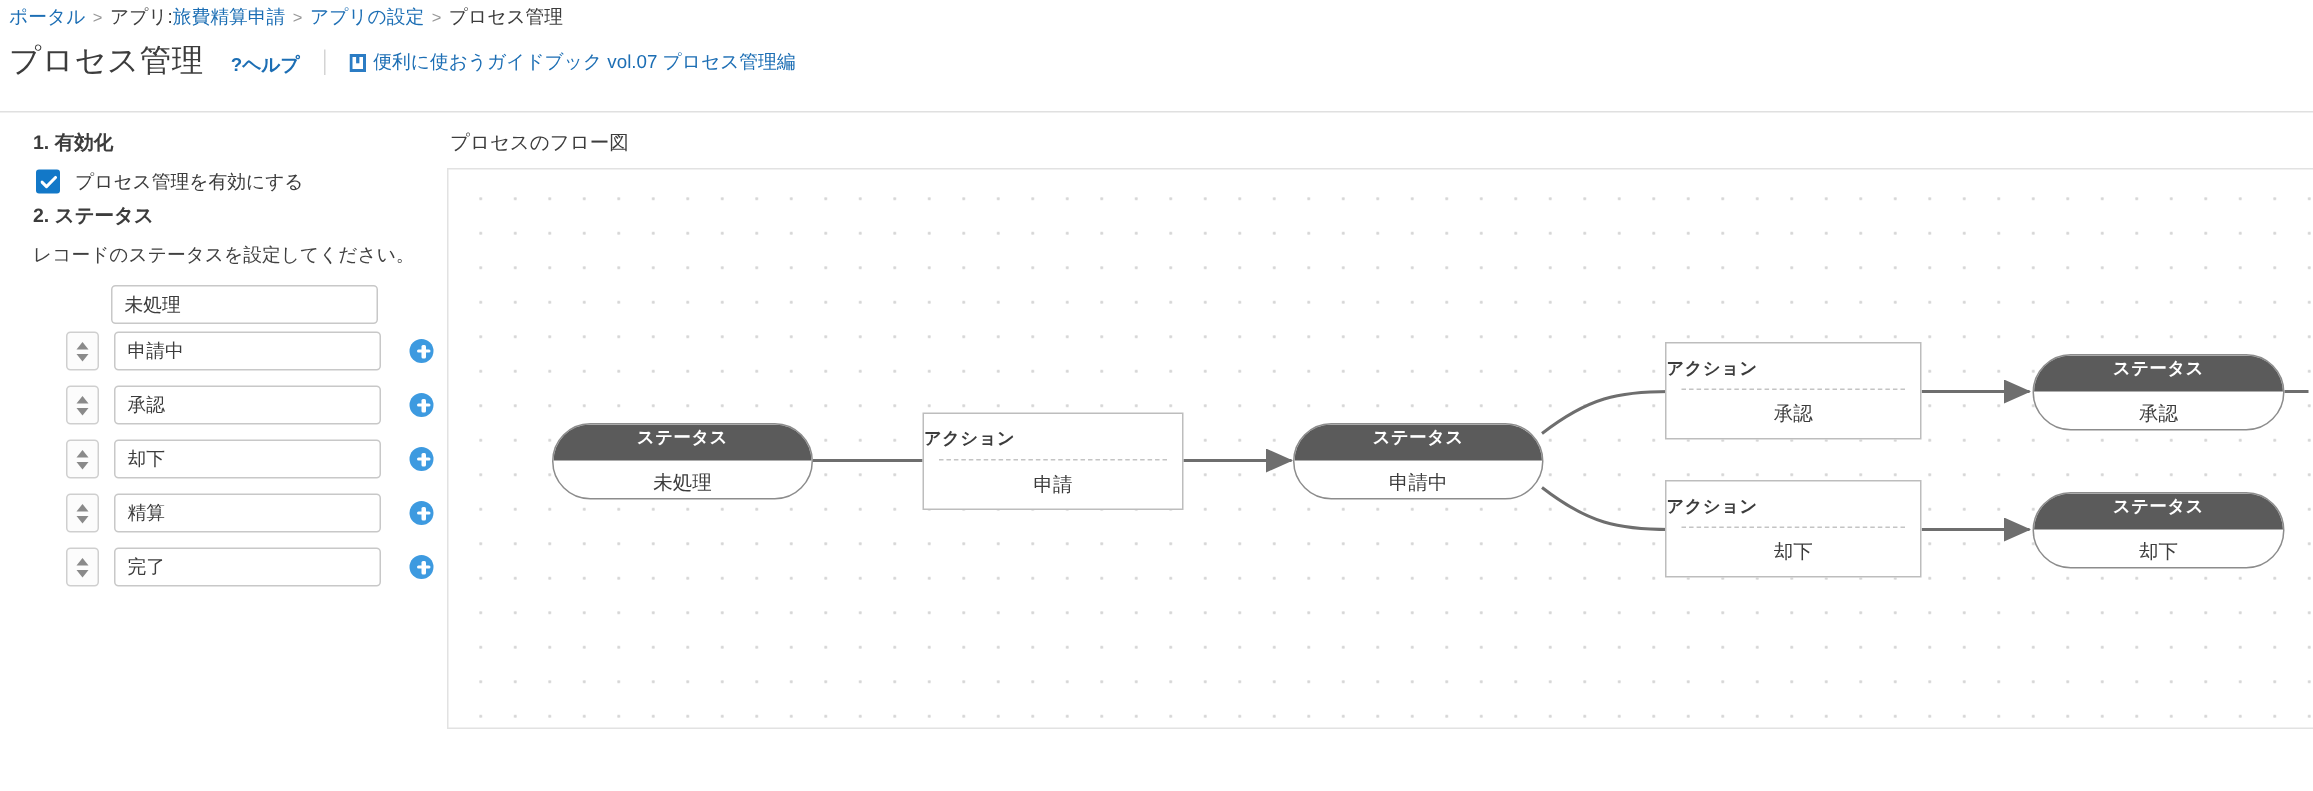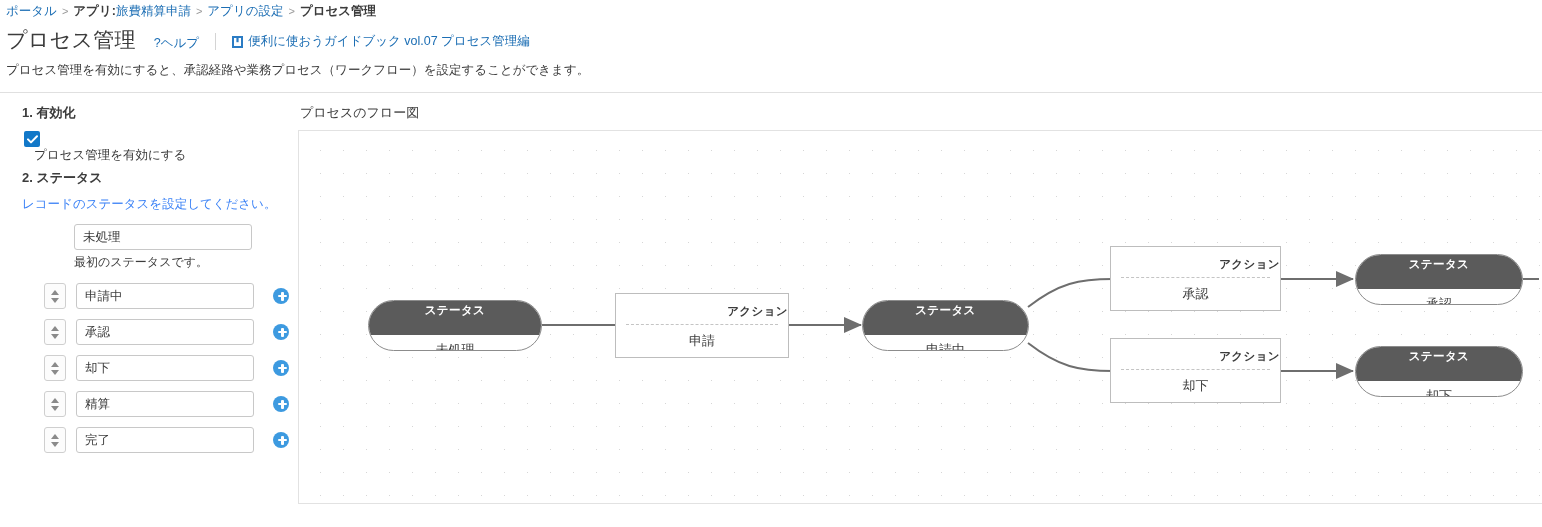--- a/index.html
+++ b/index.html
@@ -18,21 +18,21 @@
 
   
   .breadcrumb {
     padding: 2px 0 0 6px;
     font-size: 12.5px;
     line-height: 18px;
     white-space: nowrap;
     color: #333;
   }
   .bc-link { color: #1c6eb4; text-decoration: none; }
-  .bc-plain { color: #3c3c3c; font-weight: bold; }
+  .bc-plain { color: #3c3c3c; }
   .bc-sep { color: #9a9a9a; margin: 0 5px; font-size: 11px; }
 
   
   .title-row {
     display: flex;
     align-items: baseline;
     padding: 7px 0 0 6px;
     white-space: nowrap;
   }
   .page-title {
@@ -40,20 +40,21 @@
     line-height: 26px;
     color: #3c3c3c;
     font-weight: 400;
     letter-spacing: .3px;
   }
   .help-link {
     margin-left: 18px;
     font-size: 12.5px;
     color: #1c6eb4;
     text-decoration: none;
+    font-weight: bold;
   }
   .v-divider {
     display: inline-block;
     width: 1px;
     height: 17px;
     background: #d4d4d4;
     margin: 0 16px;
     position: relative;
     top: 3px;
   }
@@ -109,42 +110,41 @@
     margin: 0 0 9px 0;
     white-space: nowrap;
   }
   .section-head.second { margin-top: 5px; }
 
   
   .check-row {
     display: flex;
     padding-left: 2px;
     margin-bottom: 2px;
-    flex-direction: column;
   }
   .cbox {
     width: 16px; height: 16px;
     background: #1278c8;
     border-radius: 2px;
     display: inline-flex;
     align-items: center;
     justify-content: center;
     flex: 0 0 16px;
   }
   .cbox svg { display: block; }
   .check-label {
     margin-left: 10px;
     font-size: 12.5px;
     color: #3c3c3c;
     white-space: nowrap;
   }
 
   .sub-desc {
     font-size: 12.5px;
-    color: #3b82f6;
+    color: #404040;
     margin: 0 0 11px 0;
     white-space: nowrap;
   }
 
   
   .status-first { padding-left: 52px; }
   .status-input {
     width: 178px;
     height: 26px;
     box-sizing: border-box;
@@ -246,39 +246,39 @@
     overflow: hidden;
     box-sizing: border-box;
   }
   .status-node .hdr {
     background: #5b5b5b;
     color: #fff;
     font-size: 11.5px;
     font-weight: bold;
     text-align: center;
     line-height: 19px;
-    height: 34px;
+    height: 24px;
     letter-spacing: .4px;
   }
   .status-node .body {
     text-align: center;
     font-size: 13px;
     color: #3c3c3c;
     line-height: 30px;
     height: 30px;
   }
 
   .action-node {
     border: 1px solid #bdbdbd;
     background: #fff;
     box-sizing: border-box;
     padding-top: 9px;
   }
   .action-node .hdr {
-    text-align: right;
+    text-align: left;
     font-size: 11.5px;
     font-weight: bold;
     color: #3c3c3c;
     line-height: 16px;
     letter-spacing: .4px;
   }
   .action-node .divider {
     border-top: 1px dashed #c4c4c4;
     margin: 5px 10px 0 10px;
   }
@@ -306,21 +306,20 @@
         <rect x="0" y="0" width="11" height="12" fill="#2b7cc4"></rect>
         <rect x="2" y="2" width="7" height="8" fill="#ffffff"></rect>
         <rect x="4.4" y="2" width="2.2" height="4.2" fill="#2b7cc4"></rect>
       </svg>
     </span>
     <span>便利に使おうガイドブック vol.07 プロセス管理編</span>
   </a>
 </div>
 
 <div class="desc">
-  <div>プロセス管理を有効にすると、承認経路や業務プロセス（ワークフロー）を設定することができます。</div>
 </div>
 
 <div class="hr"></div>
 
 <div class="main">
 
   <div class="left-col">
 
     <div class="section-head">1. 有効化</div>
 
@@ -331,21 +330,20 @@
         </svg>
       </span>
       <span class="check-label">プロセス管理を有効にする</span>
     </div>
 
     <div class="section-head second">2. ステータス</div>
     <div class="sub-desc">レコードのステータスを設定してください。</div>
 
     <div class="status-first">
       <input class="status-input" type="text" value="未処理" style="">
-      <div class="first-note">最初のステータスです。</div>
     </div>
 
     <div>
       <div class="status-row">
         <span class="spinner">
           <span class="tri-up"></span>
           <span class="tri-dn"></span>
         </span>
         <input class="status-input" type="text" value="申請中" style="">
         <span class="row-btns">

